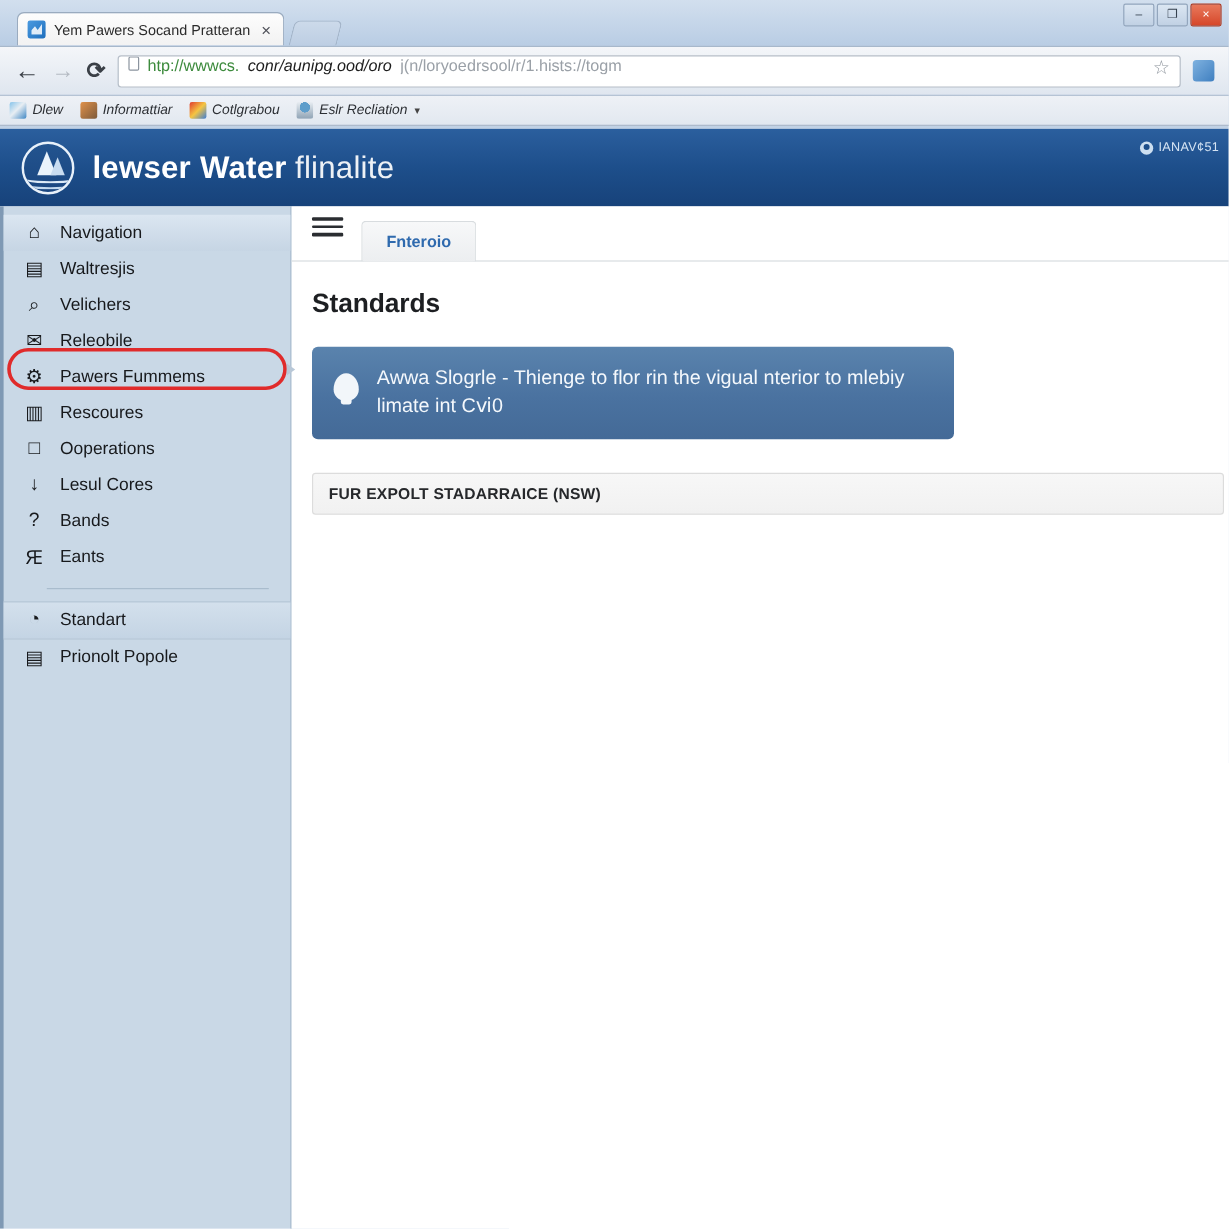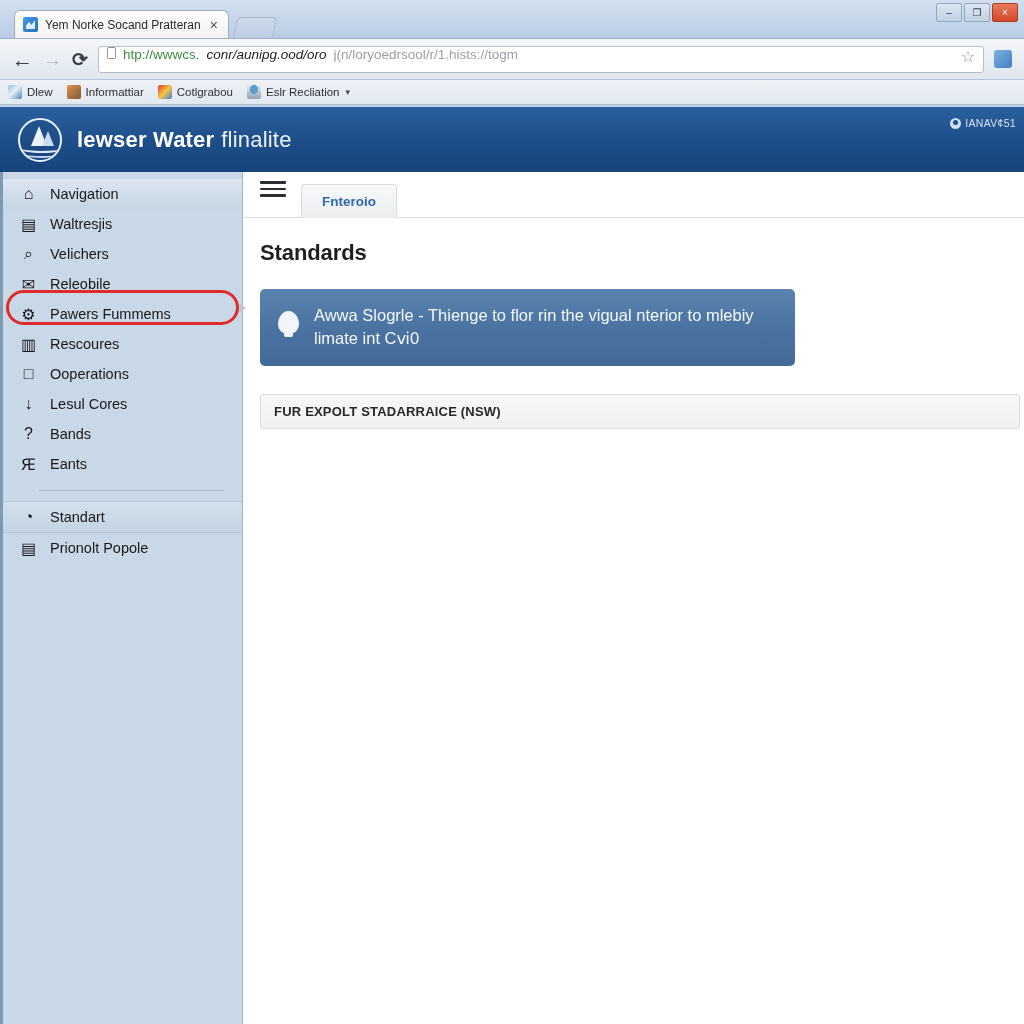--- a/index.html
+++ b/index.html
@@ -163,21 +163,21 @@
   .bookmarks {
     height: 25px;
     background: linear-gradient(180deg, #eef1f6 0%, #e2e8f0 100%);
     border-bottom: 1px solid #aebbcc;
     display: flex;
     align-items: center;
     padding: 0 8px;
     gap: 14px;
   }
   .bm { display: flex; align-items: center; gap: 5px; cursor: pointer; }
-  .bm-label { font-size: 11.5px; color: #2c2f34; white-space: nowrap; }
+  .bm-label { font-size: 11.5px; color: #2c2f34; white-space: nowrap; font-style: italic; }
   .bm-ico { width: 14px; height: 14px; border-radius: 2px; flex: none; }
   .bm-ico.i0 { background: linear-gradient(135deg,#86c3ea 0%,#e8eef3 45%,#3f87c4 100%); }
   .bm-ico.i1 { background: linear-gradient(135deg,#e0914a 0%,#7d5a3a 100%); }
   .bm-ico.i2 { background: linear-gradient(135deg,#e03c31 0%,#f5c542 50%,#3b7dd8 100%); }
   .bm-ico.i3 { background: radial-gradient(circle at 50% 32%, #5d9dcb 0 36%, transparent 37%), linear-gradient(180deg,#e8edf2 0%,#8fa3b5 100%); }
   .bm-caret { font-size: 9px; color: #444; margin-left: 1px; }
 
   
   .page {
     position: absolute;
@@ -228,21 +228,21 @@
   .logo-mark .peak2 {
     position: absolute; left: 22px; top: 11px;
     width: 0; height: 0;
     border-left: 6px solid transparent;
     border-right: 6px solid transparent;
     border-bottom: 15px solid #c9dcf0;
   }
 
   .brand {
     margin-left: 15px;
-    font-size: 22px;
+    font-size: 26px;
     color: #ffffff;
     letter-spacing: .2px;
     white-space: nowrap;
   }
   .brand .b1 { font-weight: bold; }
   .brand .b2 { font-weight: normal; opacity: .92; margin-left: 7px; }
 
   .acct {
     position: absolute;
     right: 8px; top: 10px;
@@ -466,21 +466,21 @@
   }
 </style>
 </head>
 <body>
 
 <div class="browser">
 
   <div class="titlebar">
     <div class="tab">
       <div class="tab-favicon"></div>
-      <div class="tab-title">Yem Norke Socand Pratteran</div>
+      <div class="tab-title">Yem Pawers Socand Pratteran</div>
       <div class="tab-close">×</div>
     </div>
     <div class="tab-new"></div>
 
     <div class="winbtns">
       <div class="winbtn">
           <span class="g">–</span>
         </div>
       <div class="winbtn">
           <span class="g">❐</span>

